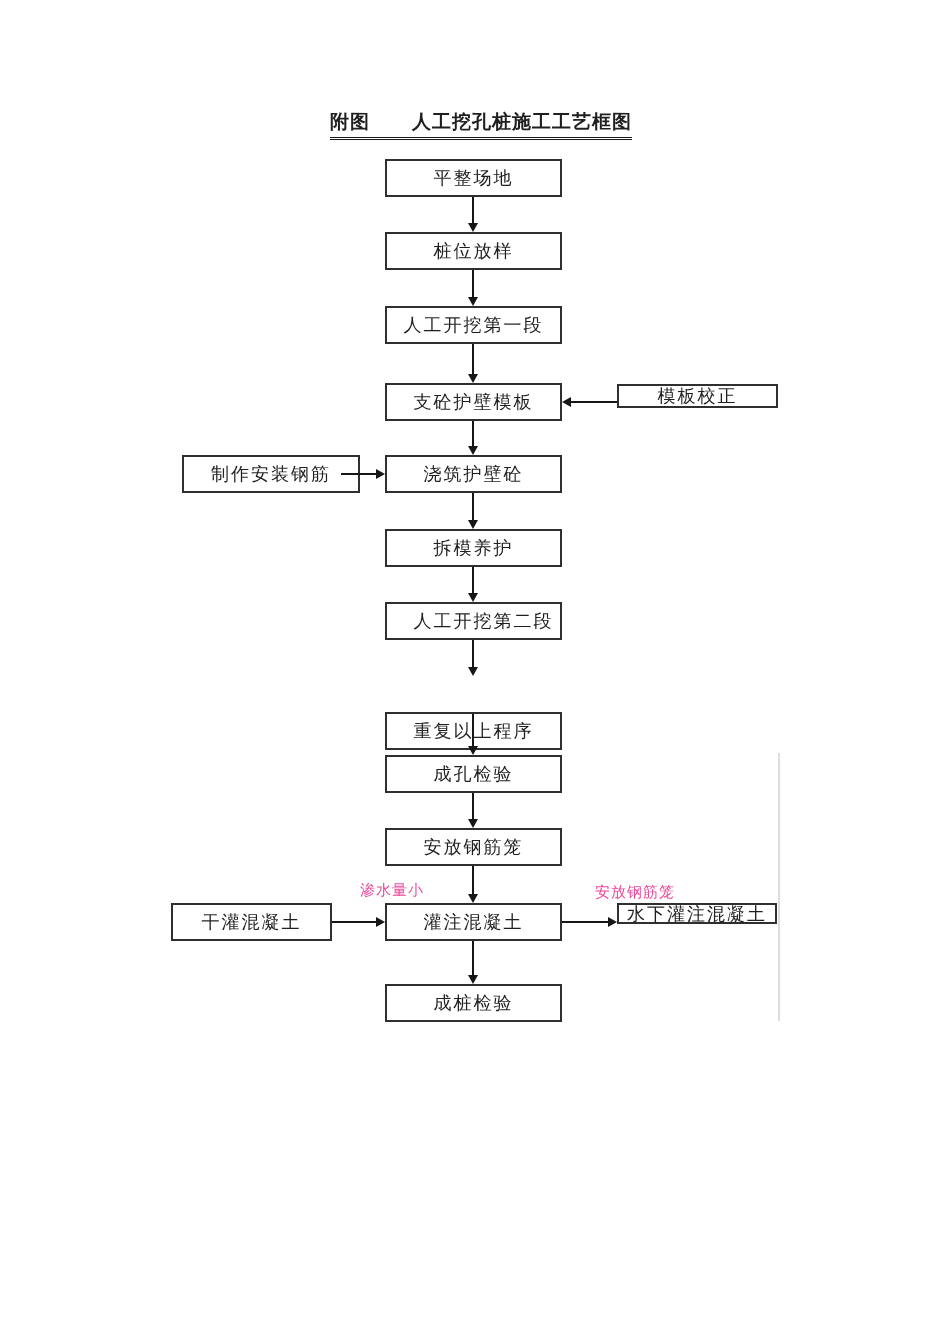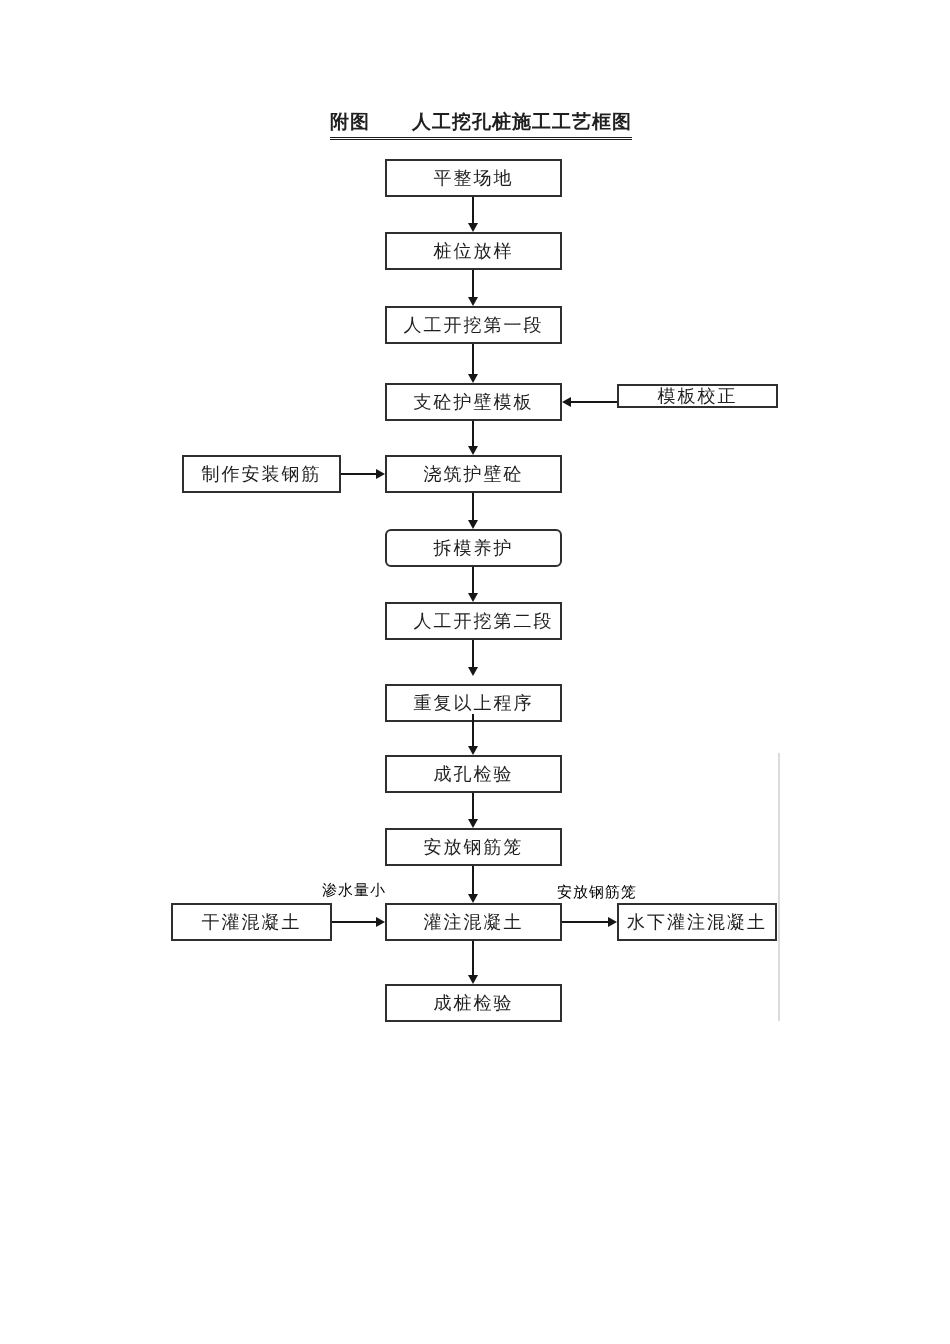--- a/index.html
+++ b/index.html
@@ -77,22 +77,23 @@
     left:-9px;top:-4px;
     width:0;height:0;
     border-top:5px solid transparent;
     border-bottom:5px solid transparent;
     border-right:9px solid #161616;
   }
   .edge-label{
     position:absolute;
     font-size:15px;
     letter-spacing:1px;
-    color:#000000;
+    color:#ec4899;
     white-space:nowrap;
+    margin-left:38px;
   }
   .faint-vline{
     position:absolute;
     width:2px;
     background:#dcdcdc;
   }
 </style>
 </head>
 <body>
 
@@ -102,32 +103,32 @@
     <span>附图</span>
     <span class="title-gap"></span>
     <span>人工挖孔桩施工工艺框图</span>
   </div>
 
   <div class="box main-box" style="top:159px;">平整场地</div>
   <div class="box main-box" style="top:306px;">人工开挖第一段</div>
   <div class="box main-box" style="top:232px;">桩位放样</div>
   <div class="box main-box" style="top:383px;">支砼护壁模板</div>
   <div class="box main-box" style="top:455px;">浇筑护壁砼</div>
-  <div class="box main-box" style="top:529px;border-radius:6px;">拆模养护</div>
+  <div class="box main-box" style="top:529px;">拆模养护</div>
   <div class="box main-box" style="top:602px;padding-left:20px;">人工开挖第二段</div>
-  <div class="box main-box" style="top:684px;">重复以上程序</div>
+  <div class="box main-box" style="top:712px;">重复以上程序</div>
   <div class="box main-box" style="top:755px;">成孔检验</div>
   <div class="box main-box" style="top:828px;">安放钢筋笼</div>
   <div class="box main-box" style="top:903px;">灌注混凝土</div>
   <div class="box main-box" style="top:984px;">成桩检验</div>
 
   <div class="box" style="left:617px;top:384px;width:161px;height:24px;">模板校正</div>
-  <div class="box" style="left:182px;top:455px;width:159px;height:38px;font-family:Liberation Mono, monospace;">制作安装钢筋</div>
+  <div class="box" style="left:182px;top:455px;width:178px;height:38px;font-family:Liberation Mono, monospace;">制作安装钢筋</div>
   <div class="box" style="left:171px;top:903px;width:161px;height:38px;">干灌混凝土</div>
-  <div class="box" style="left:617px;top:903px;width:160px;height:38px;">水下灌注混凝土</div>
+  <div class="box" style="left:617px;top:903px;width:160px;height:21px;">水下灌注混凝土</div>
 
   <div class="varrow" style="top:197px;height:26px;"></div>
   <div class="varrow" style="top:270px;height:27px;"></div>
   <div class="varrow" style="top:344px;height:30px;"></div>
   <div class="varrow" style="top:421px;height:25px;"></div>
   <div class="varrow" style="top:493px;height:27px;"></div>
   <div class="varrow" style="top:567px;height:26px;"></div>
   <div class="varrow" style="top:640px;height:27px;"></div>
   <div class="varrow" style="top:714px;height:32px;"></div>
   <div class="varrow" style="top:793px;height:26px;"></div>

